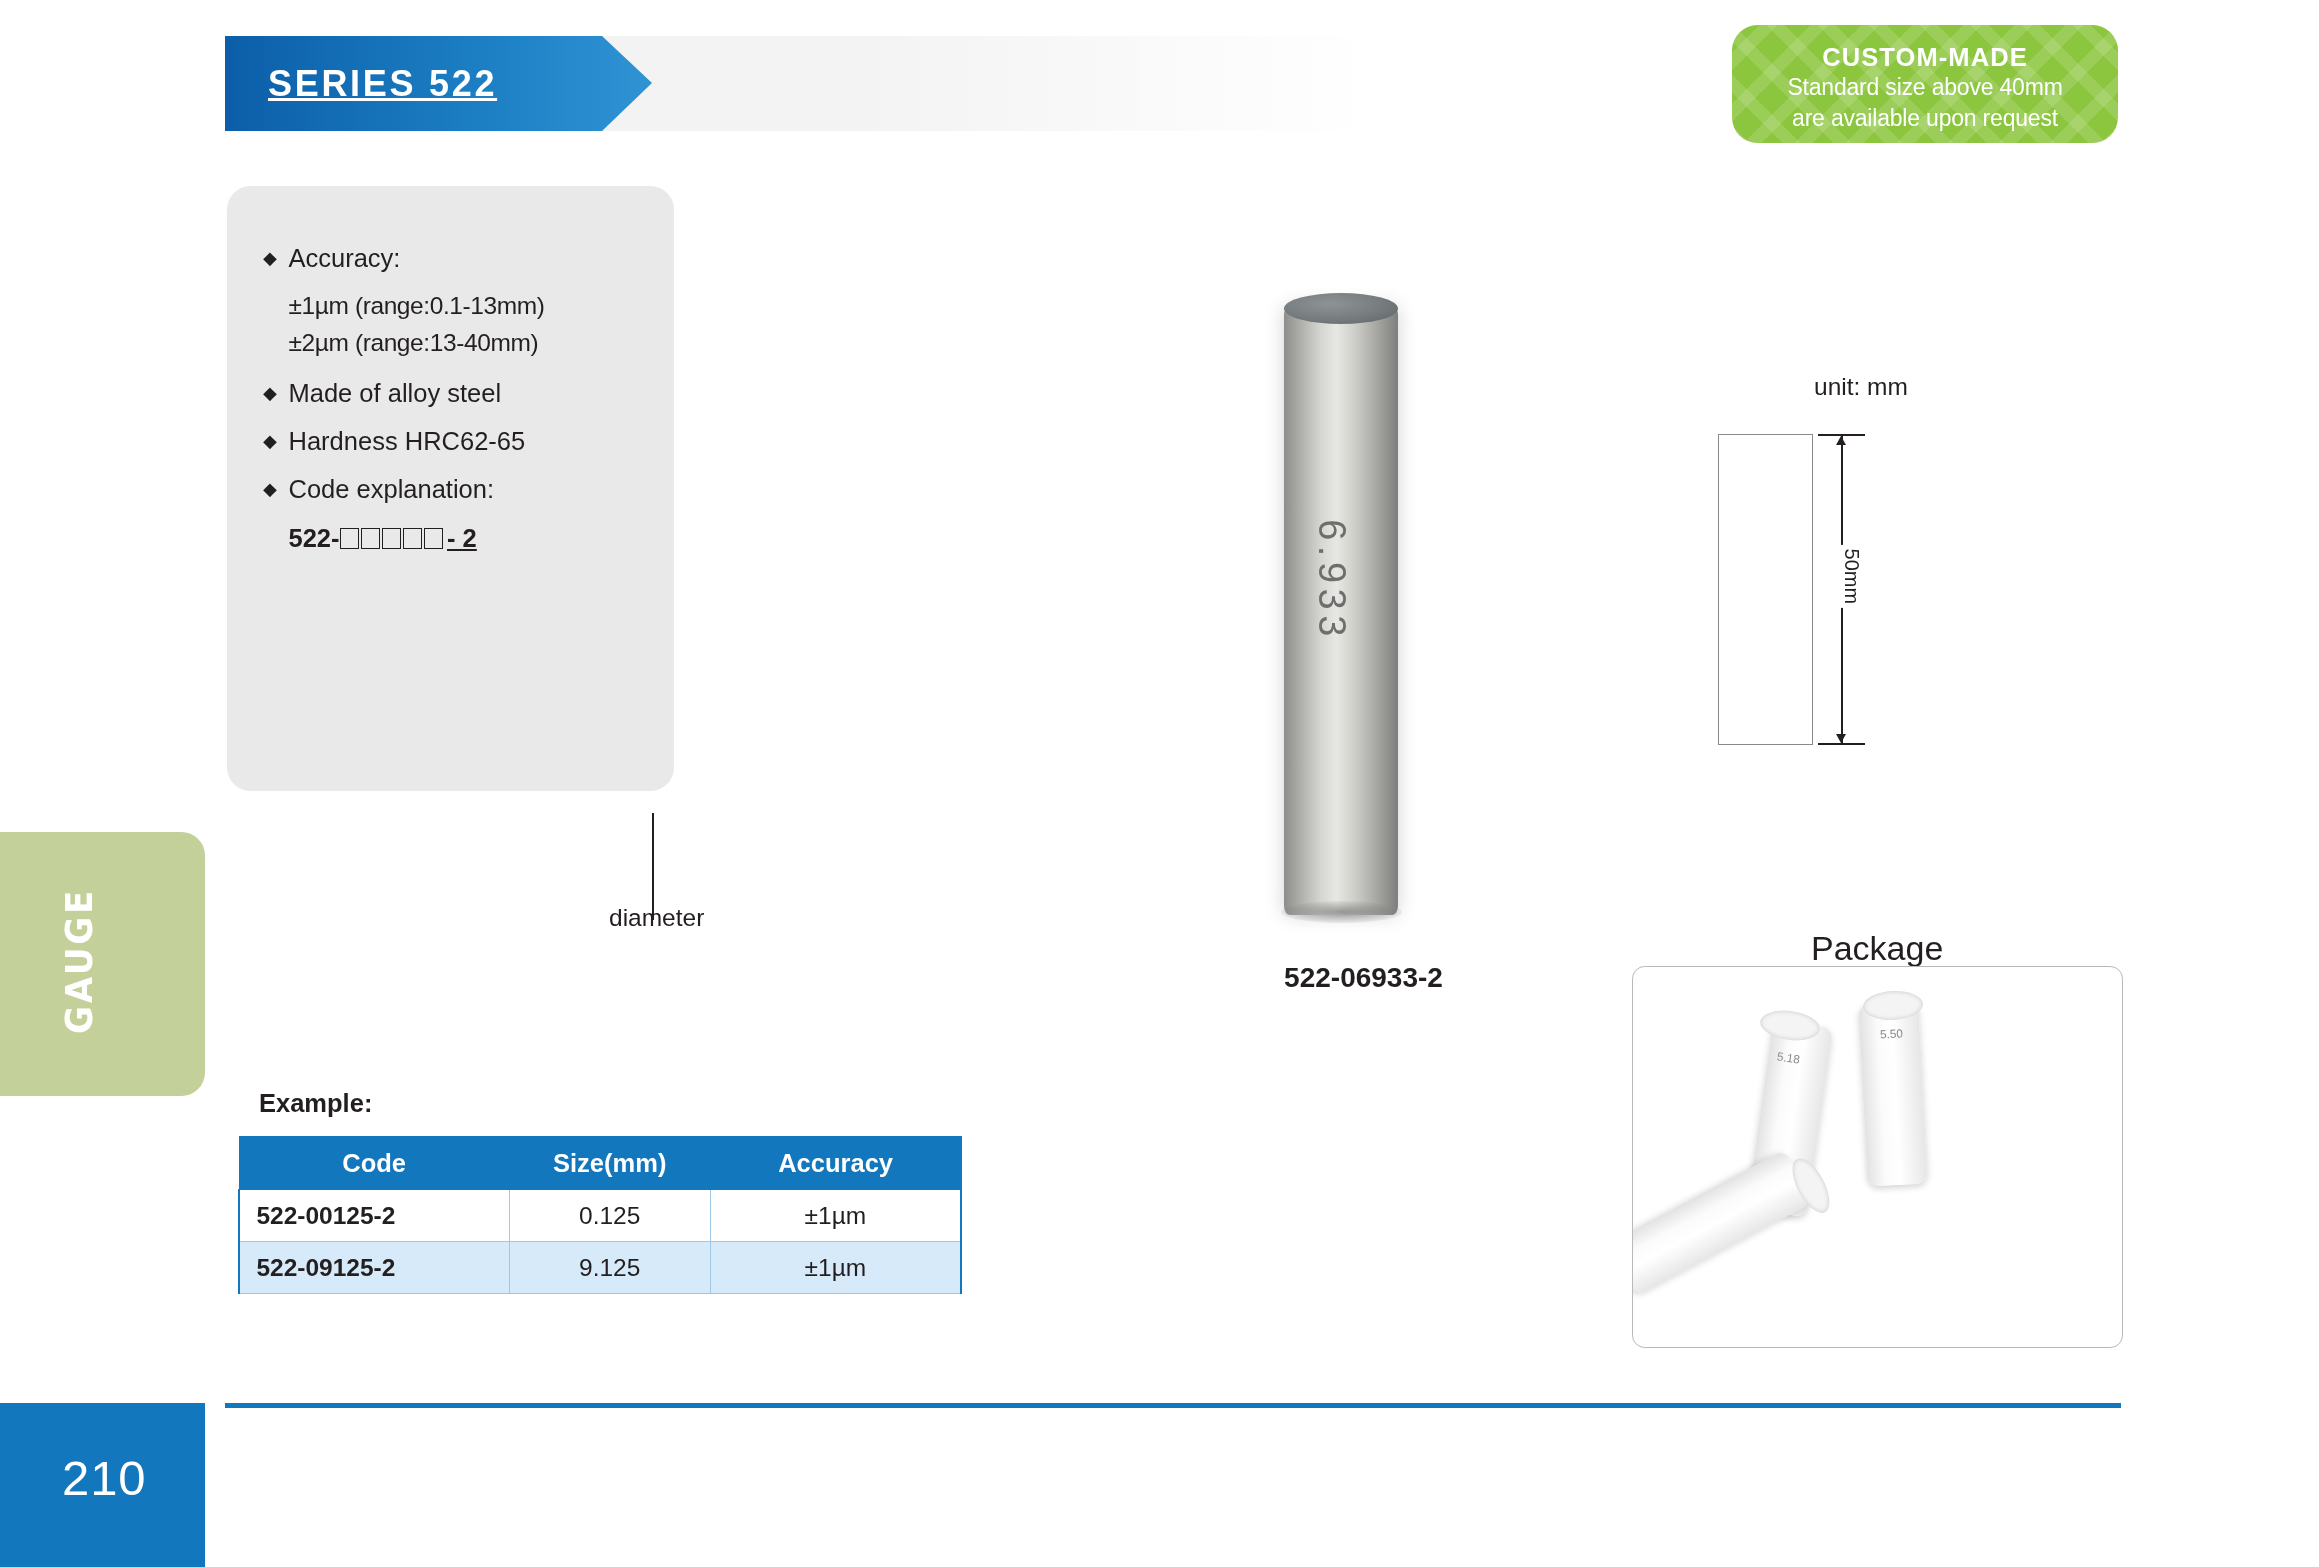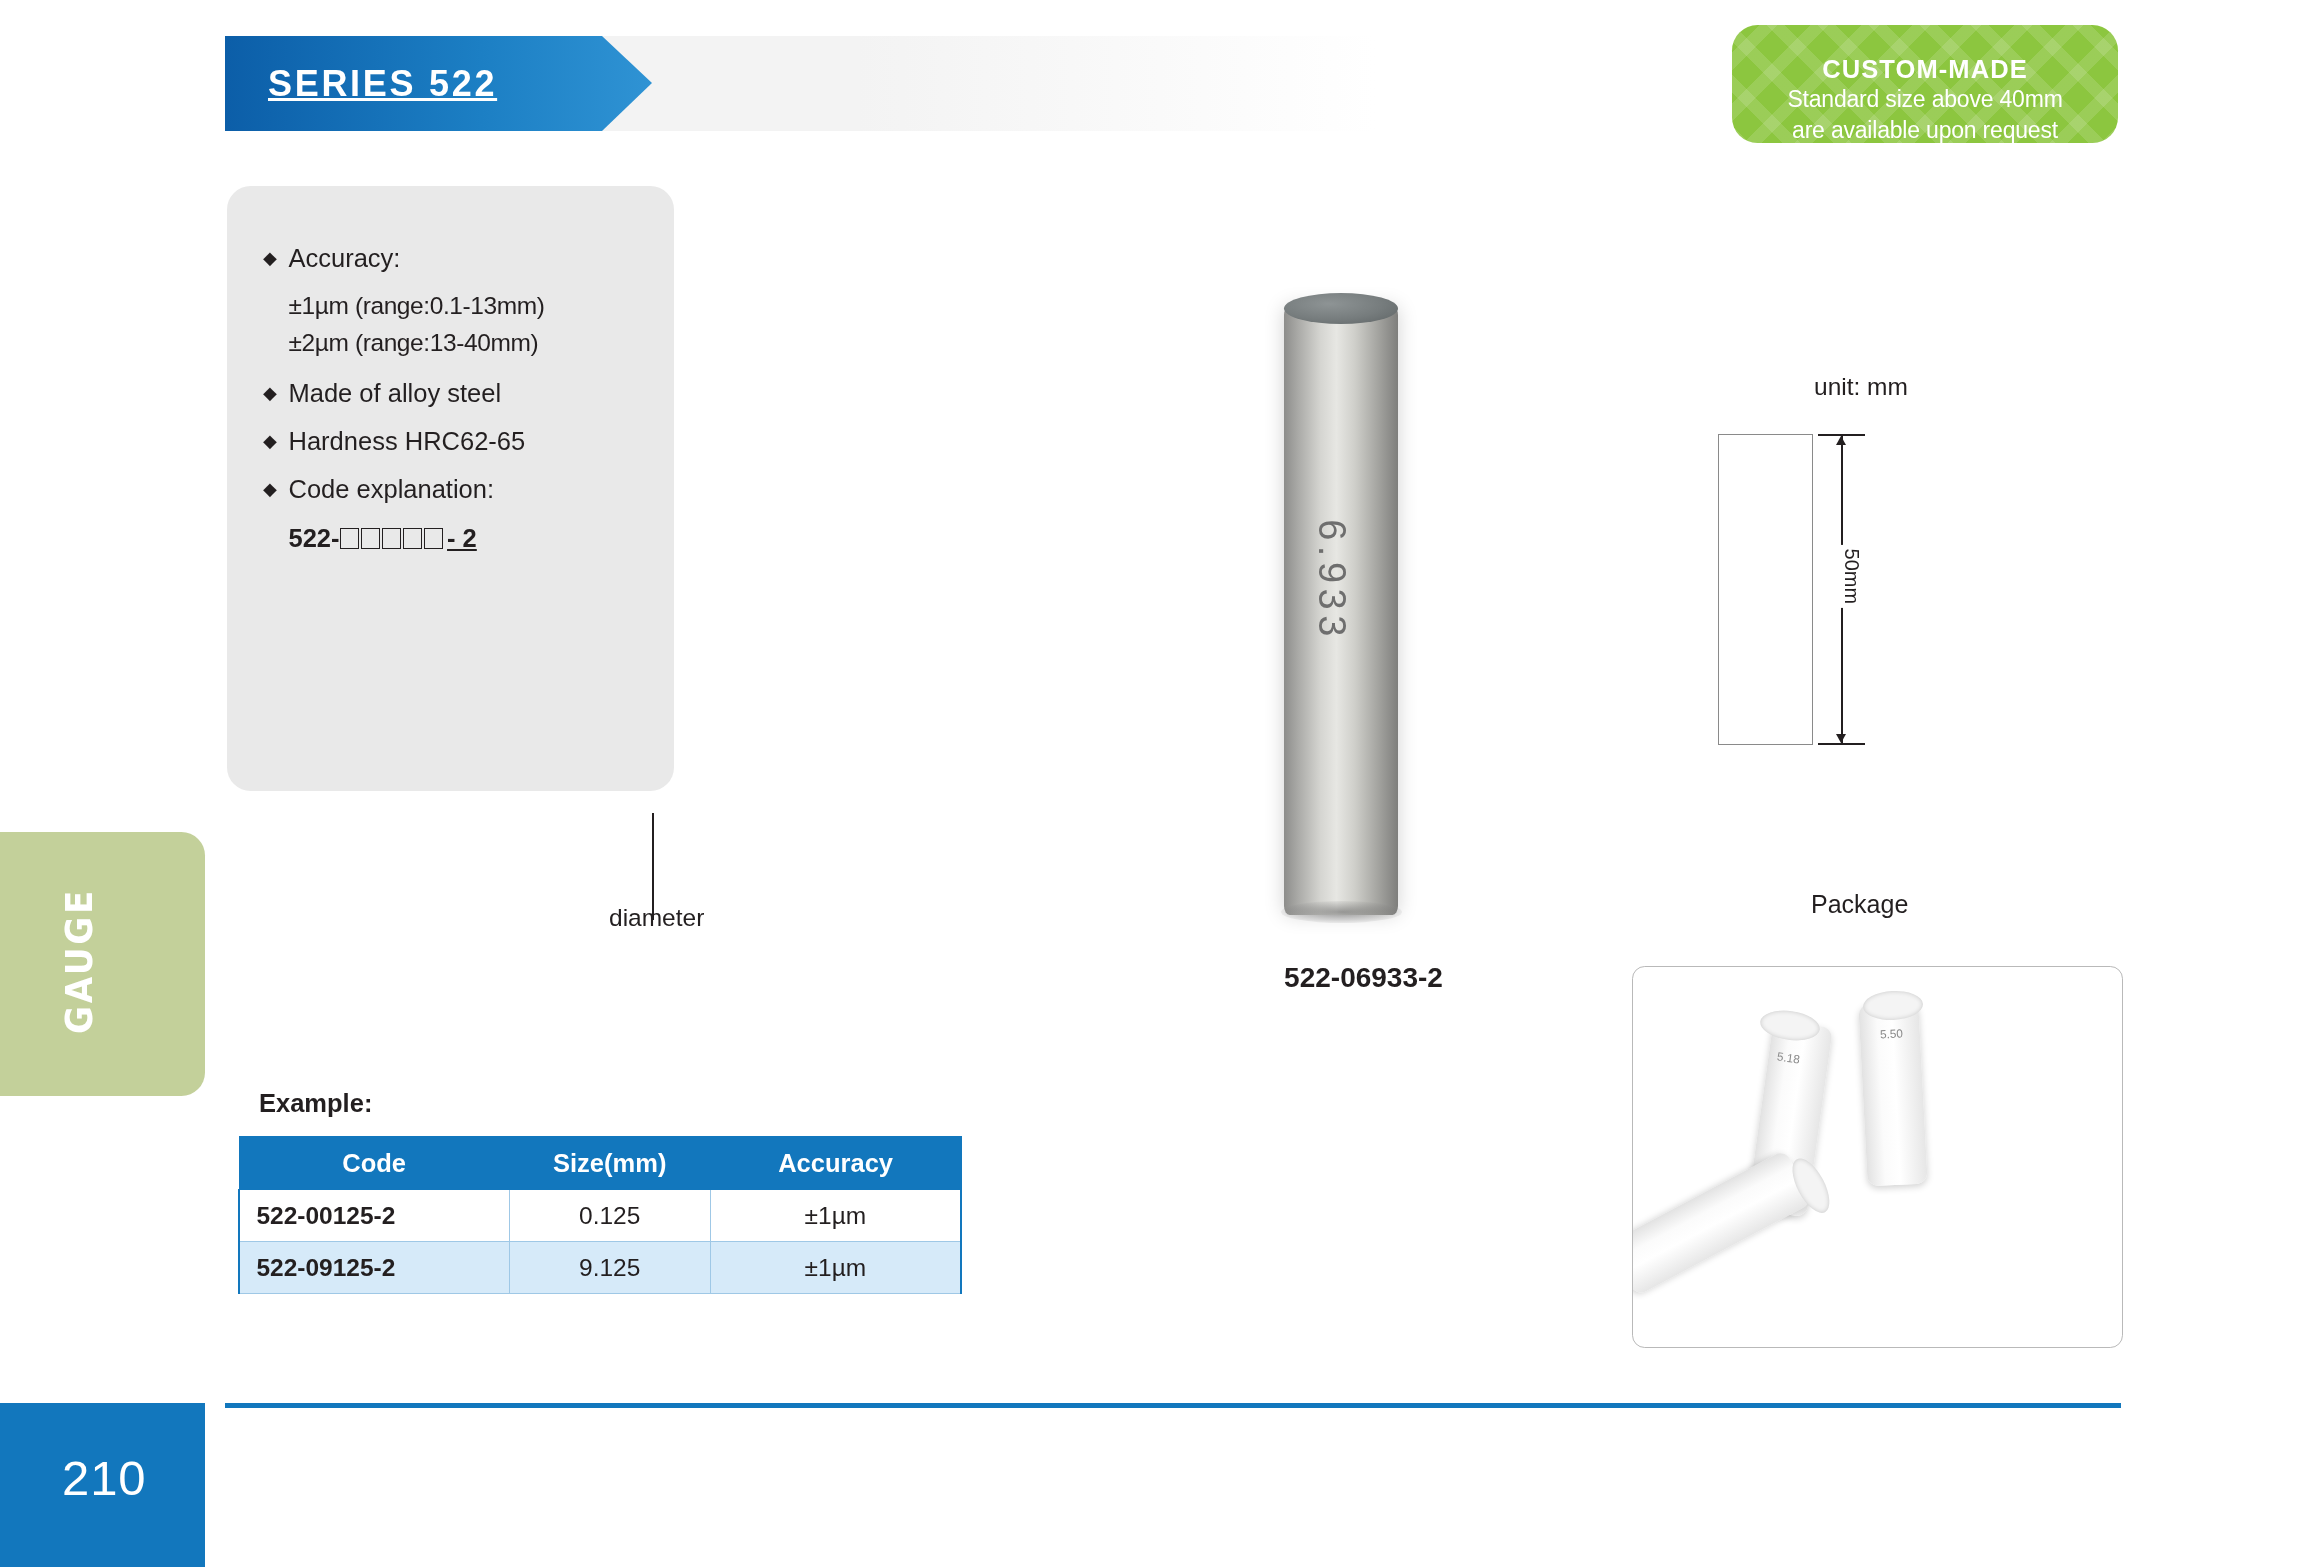--- a/index.html
+++ b/index.html
@@ -64,21 +64,21 @@
     text-align: center;
   }
   #custom-badge .pattern {
     position: absolute; inset: 0;
     background-image:
       repeating-linear-gradient(45deg, rgba(255,255,255,0.13) 0 12.7px, rgba(255,255,255,0) 12.7px 36px),
       repeating-linear-gradient(-45deg, rgba(255,255,255,0.13) 0 12.7px, rgba(255,255,255,0) 12.7px 36px);
   }
   #custom-badge .title {
     position: relative;
-    margin-top: 30px;
+    margin-top: 18px;
     font-size: 25.5px;
     font-weight: bold;
     letter-spacing: 1.1px;
   }
   #custom-badge .line {
     position: relative;
     font-size: 23px;
     line-height: 31px;
     letter-spacing: -0.2px;
   }
@@ -255,22 +255,22 @@
     transform: rotate(90deg);
     font-size: 20px;
     letter-spacing: 0px;
     background: #ffffff;
     padding: 1.8px 3.6px;
   }
 
   
   #package-label {
     position: absolute;
-    left: 1811px; top: 890px;
-    font-size: 25px;
+    left: 1811px; top: 929px;
+    font-size: 34px;
   }
   #package-box {
     position: absolute;
     left: 1632px; top: 966px;
     width: 491px; height: 382px;
     border: 1.8px solid #b9b9b9;
     border-radius: 12.7px;
     background: #ffffff;
     overflow: hidden;
   }

